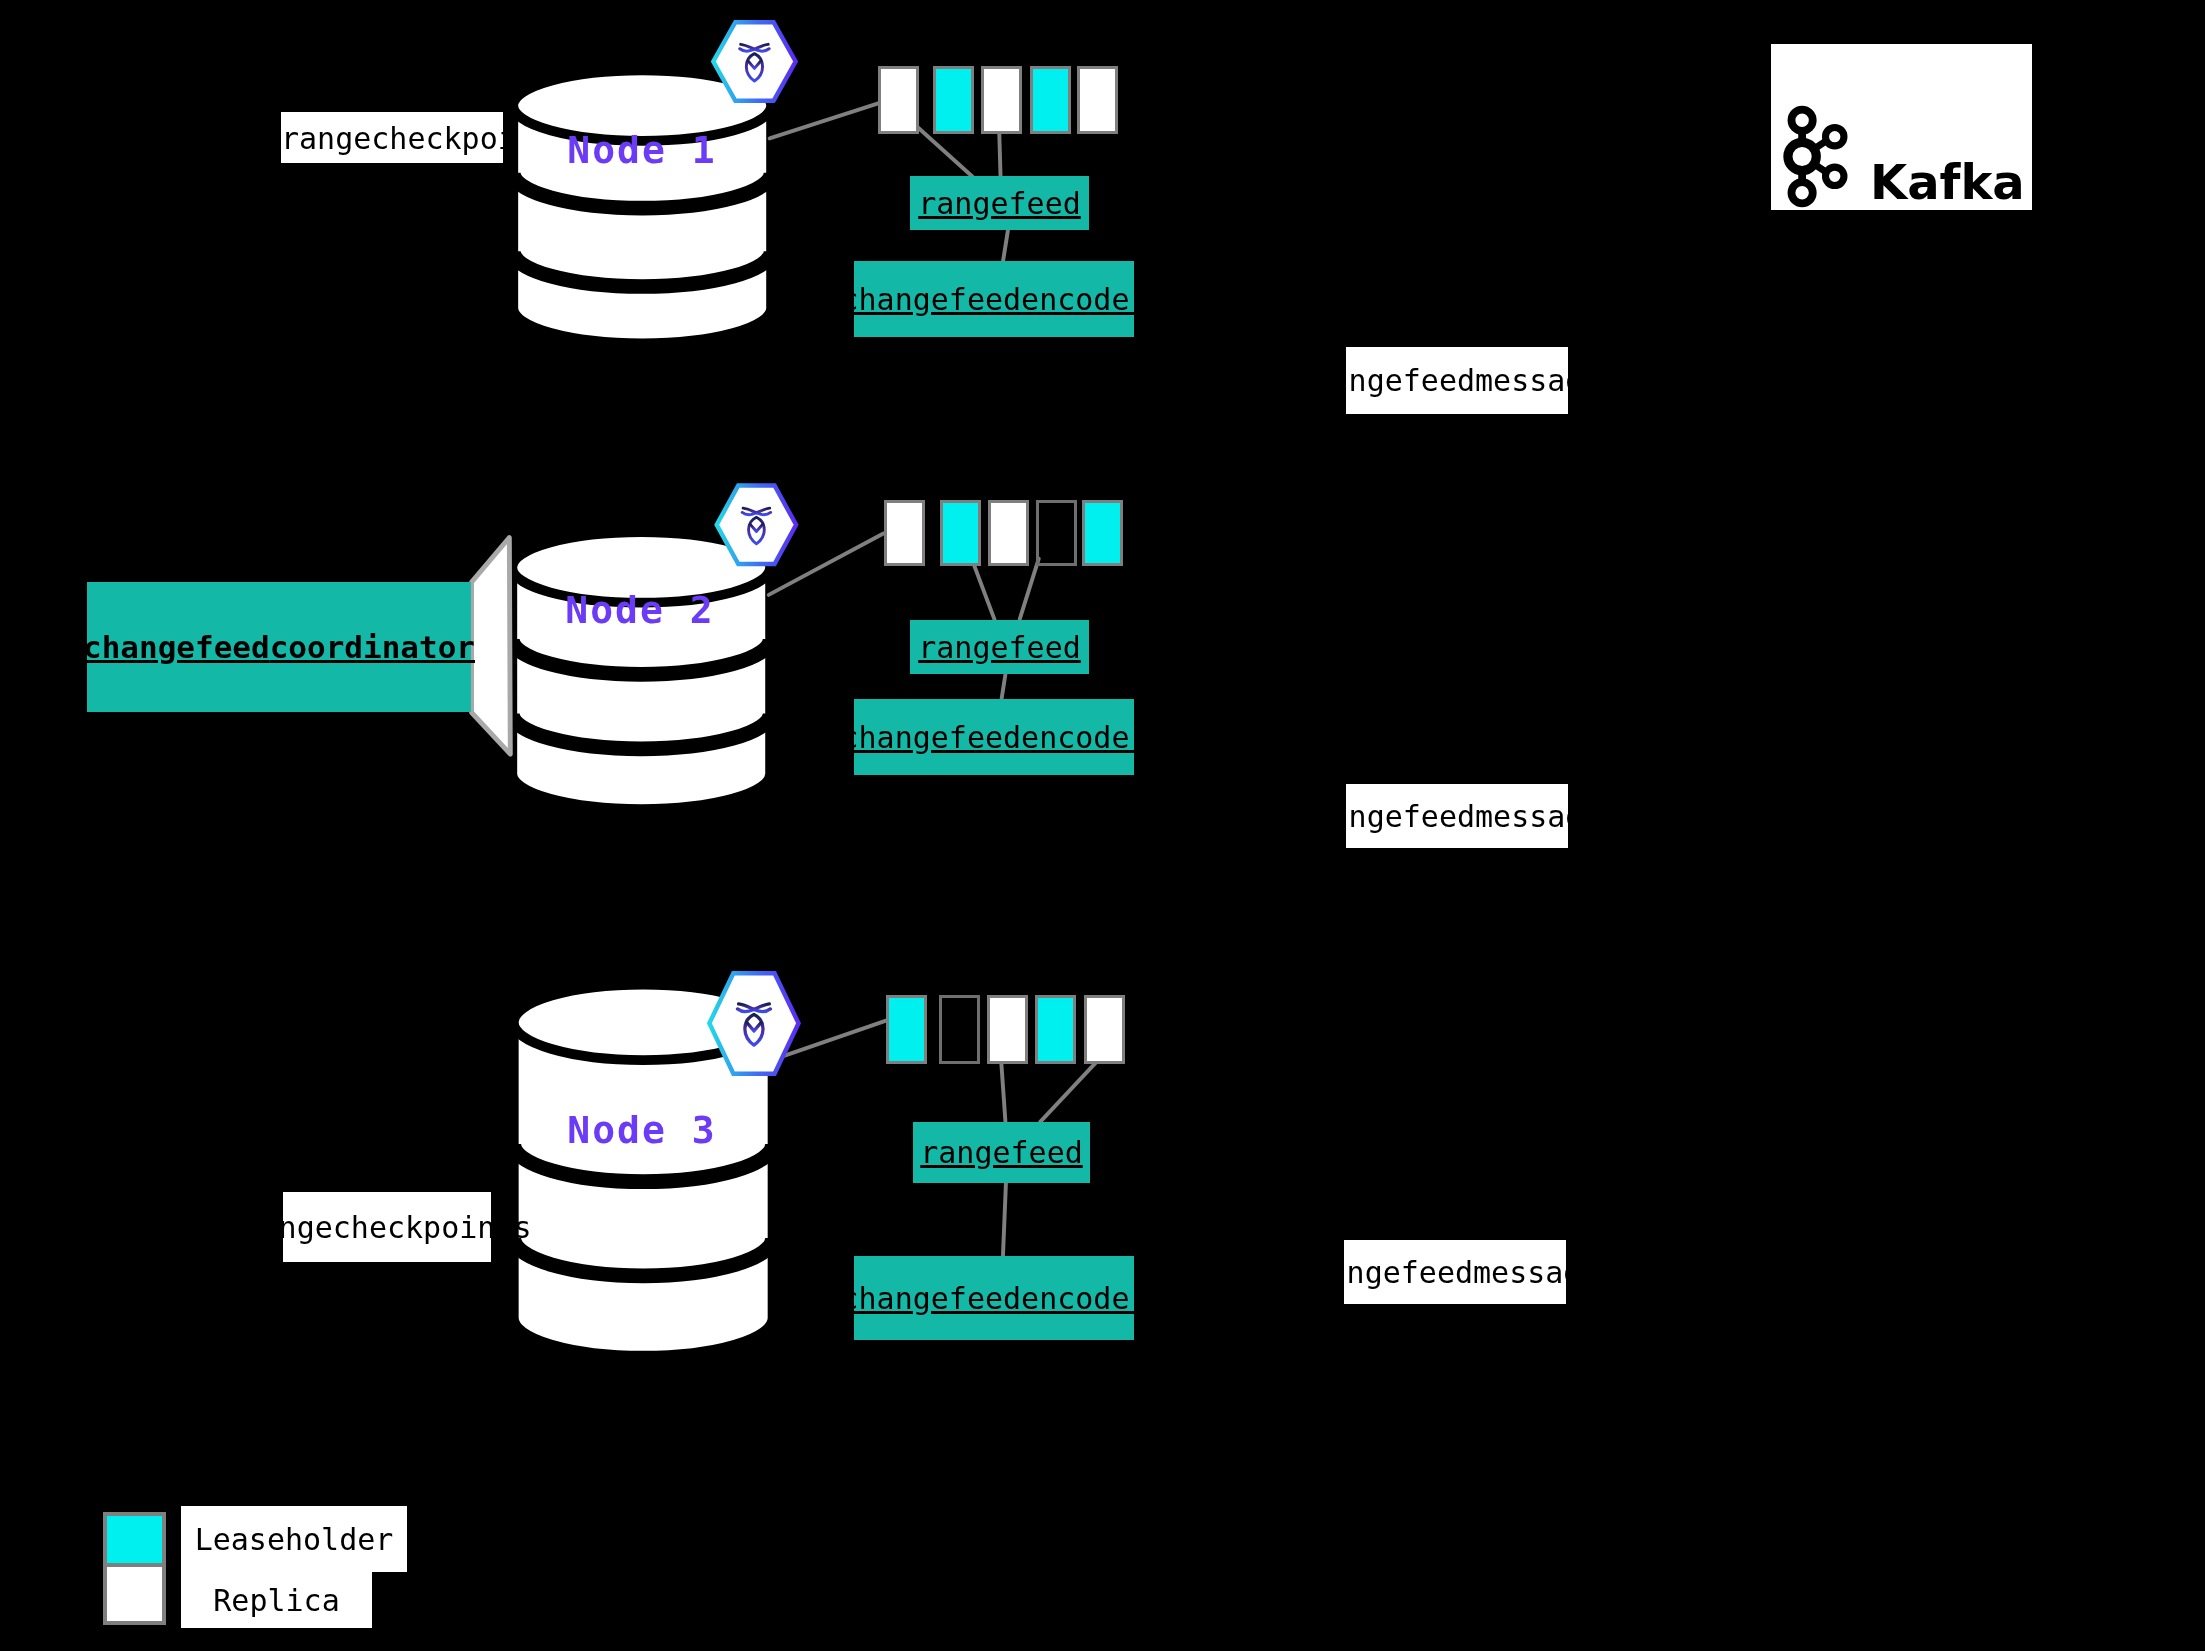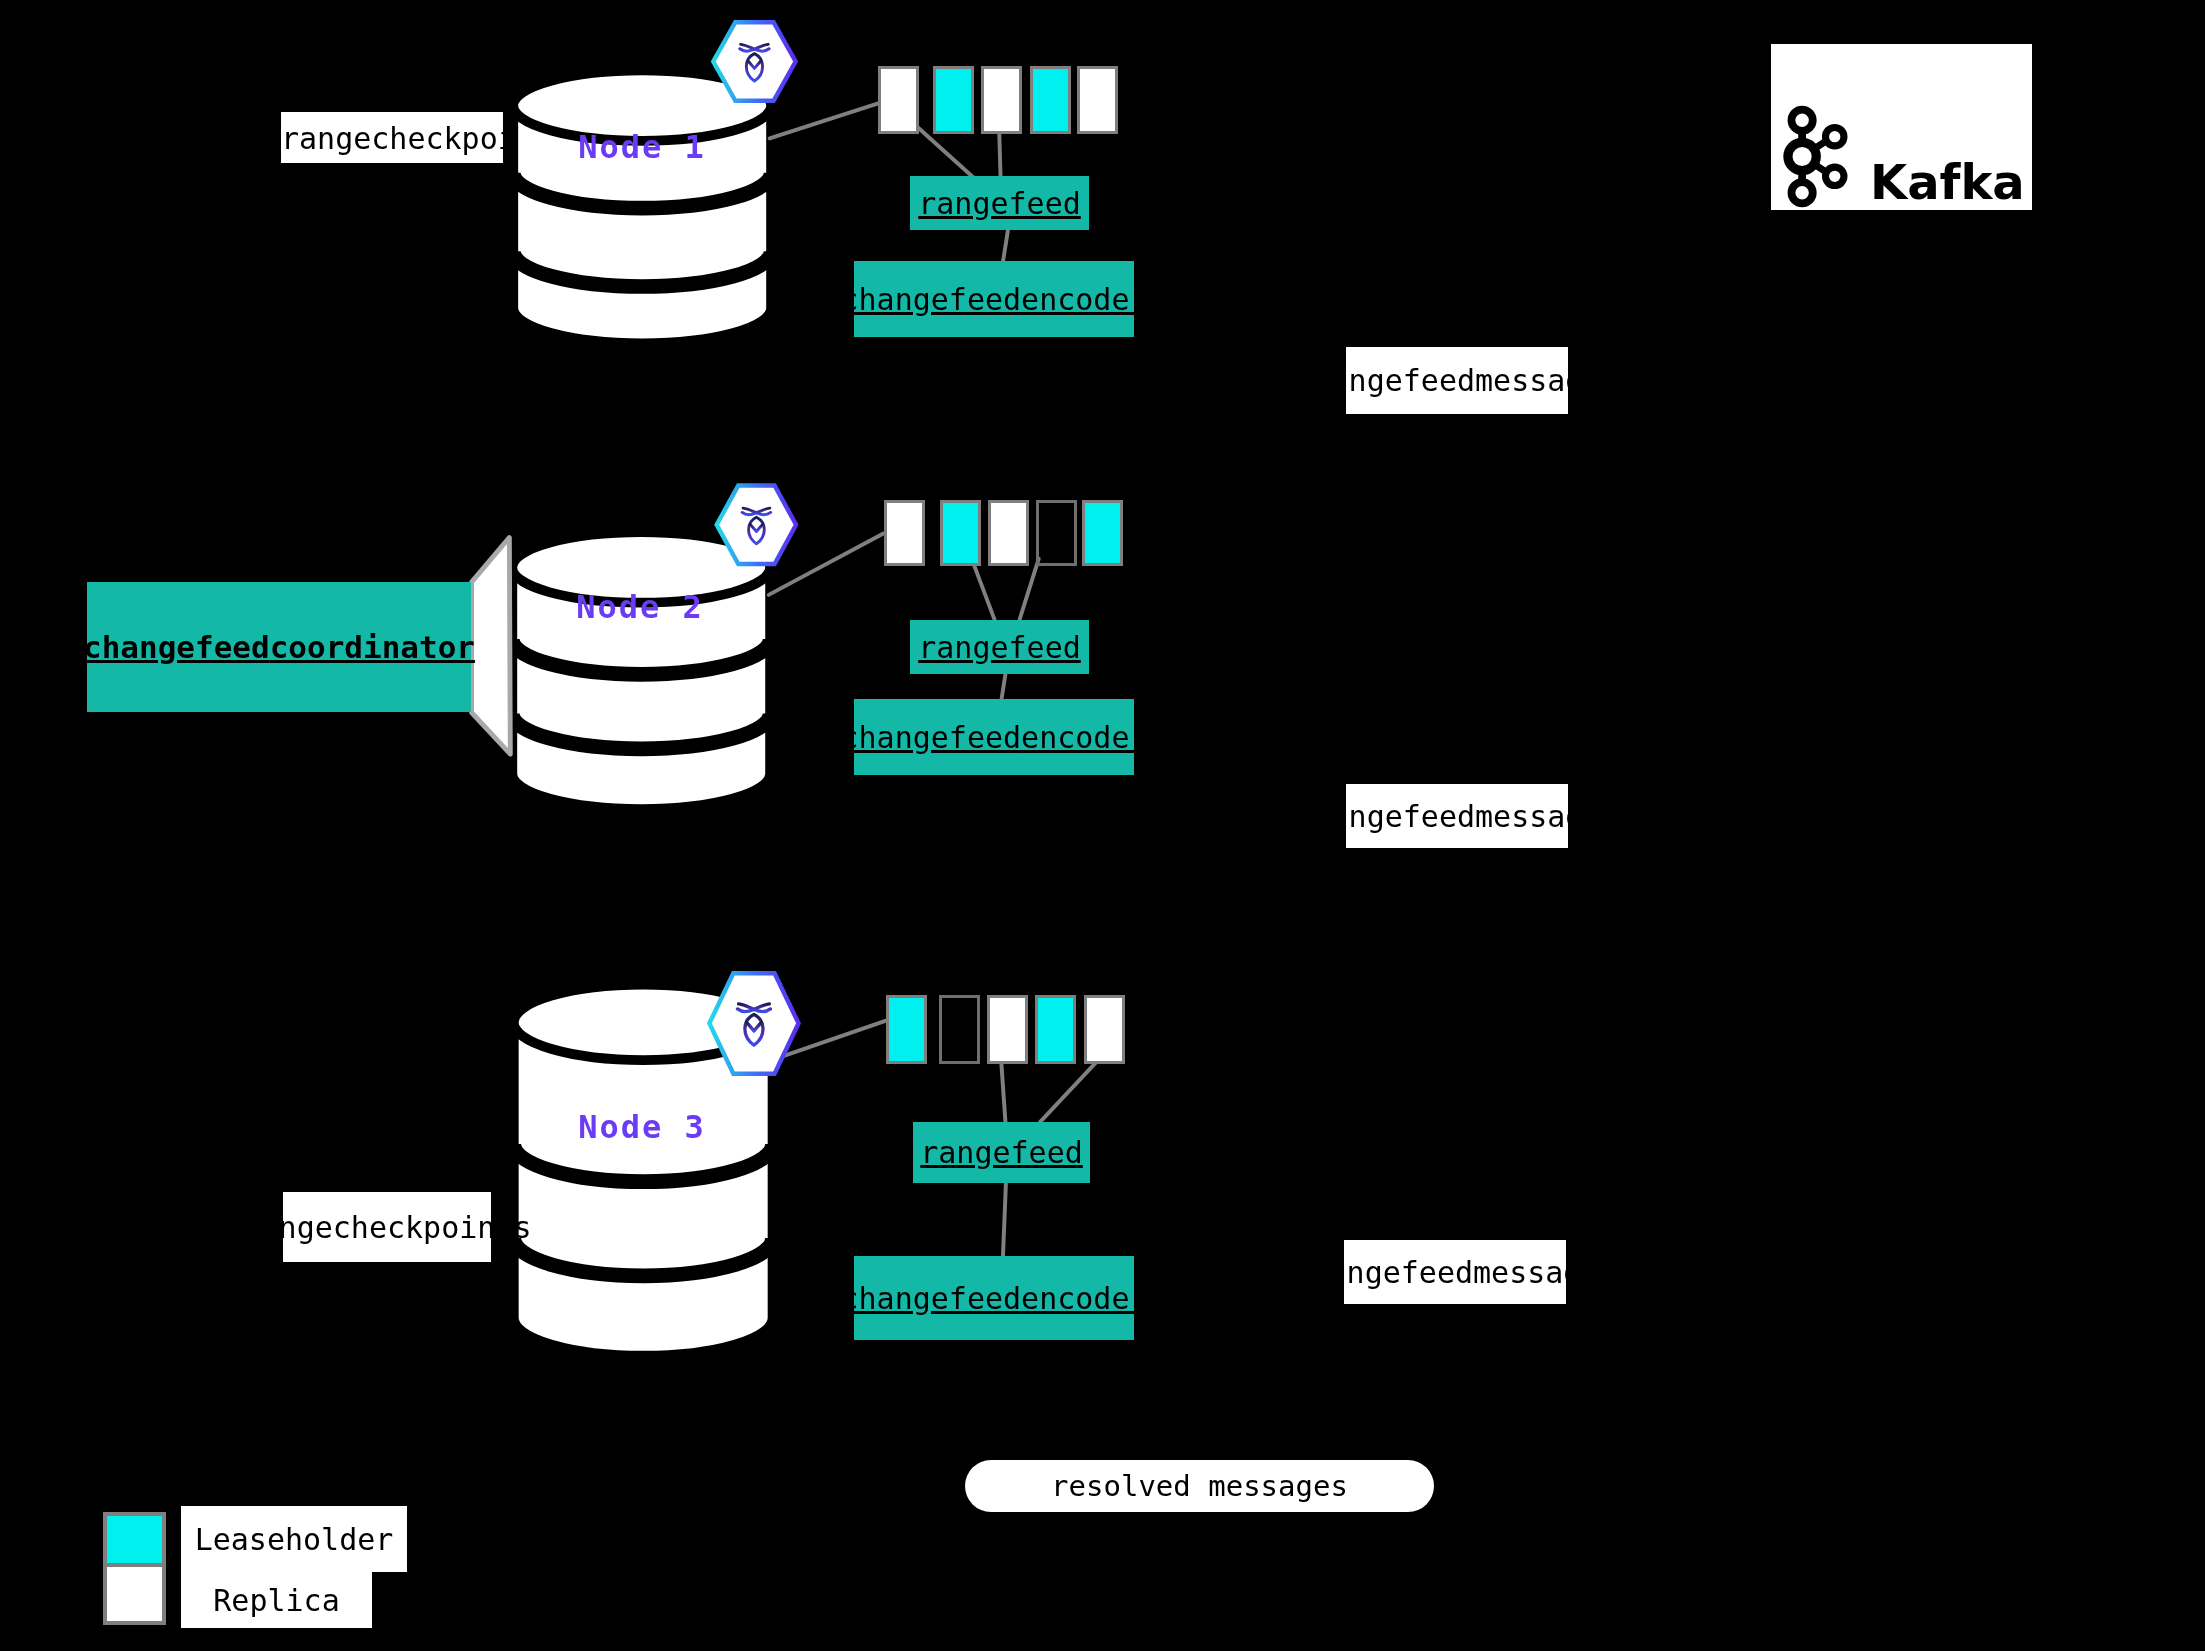--- a/index.html
+++ b/index.html
@@ -5,21 +5,21 @@
   html,body{margin:0;padding:0;background:#000;}
   #canvas{position:relative;width:2205px;height:1652px;background:#000;overflow:hidden;
           font-family:"DejaVu Sans Mono","Liberation Mono",monospace;color:#000;}
   #gfx{position:absolute;left:0;top:0;z-index:0;}
   .abs{position:absolute;box-sizing:border-box;}
   .lbl{display:flex;flex-direction:row;align-items:center;justify-content:center;
        text-align:center;font-size:30px;line-height:33px;z-index:2;}
   .whitebg{background:#ffffff;}
   .graybg{background:#14b8a6;text-decoration:underline;}
   .clip{overflow:hidden;justify-content:flex-start;padding-top:2.9px;}
-  .node-title{position:absolute;width:206px;text-align:center;font-size:32px;font-weight:bold;
+  .node-title{position:absolute;width:206px;text-align:center;font-size:38px;font-weight:bold;
        letter-spacing:2px;color:#6b3bf5;z-index:3;}
   .rbox{position:absolute;width:35px;border:3.9px solid #7f7f7f;background:#ffffff;z-index:2;}
   .rbox[data-kind="leaseholder"]{background:#00f0f0;}
   .rbox[data-kind="replica"]{background:#ffffff;}
   .rbox[data-kind="outline"]{background:transparent;border-color:#6f6f6f;}
   .coord{font-weight:bold;font-size:31px;line-height:36px;}
   .kafka-panel{background:#c9c9c9;z-index:1;}
   .broker{position:absolute;left:29px;width:262px;height:122px;background:#ffffff;border-radius:30px;
        display:flex;align-items:center;justify-content:center;font-size:31px;z-index:2;}
   .kafka-logo-box{background:#ffffff;display:flex;align-items:flex-end;justify-content:center;gap:13.7px;z-index:2;}
@@ -207,23 +207,20 @@
       <circle cx="80" cy="103" r="13" fill="none" stroke="#000" stroke-width="10"></circle>
       <line x1="34" y1="39" x2="34" y2="55" stroke="#000" stroke-width="11"></line>
       <line x1="34" y1="95" x2="34" y2="111" stroke="#000" stroke-width="11"></line>
       <line x1="50" y1="65" x2="68" y2="53" stroke="#000" stroke-width="10"></line>
       <line x1="50" y1="85" x2="68" y2="97" stroke="#000" stroke-width="10"></line>
     </svg>
     <span class="kafka-word">Kafka</span>
   </div>
 
 
-  <div class="abs pill" style="left:965px;top:1460px;width:469px;height:52px;">
-    <span>resolved messages</span>
-  </div>
 
   <div class="legend-swatch" style="left:103px;top:1512px;width:55px;height:51px;" data-kind="leaseholder"></div>
   <div class="legend-swatch" style="left:103px;top:1563px;width:55px;height:54px;" data-kind="replica"></div>
 
   <div class="abs lbl whitebg" style="left:181px;top:1506px;width:226px;height:66px;">
     <span>Leaseholder</span>
   </div>
   <div class="abs lbl whitebg" style="left:181px;top:1572px;width:191px;height:56px;">
     <span>Replica</span>
   </div>

